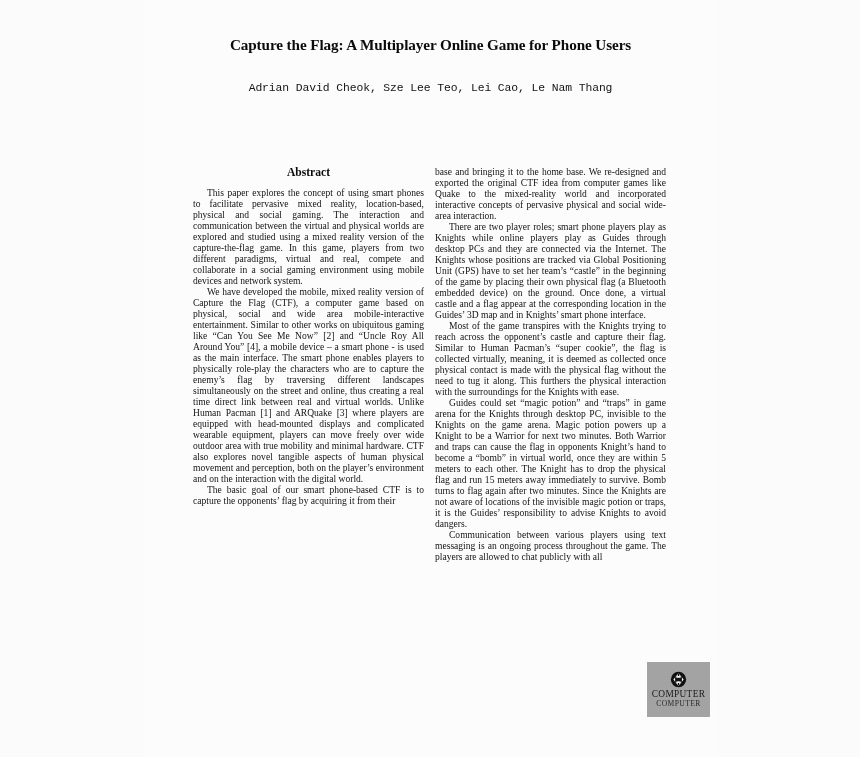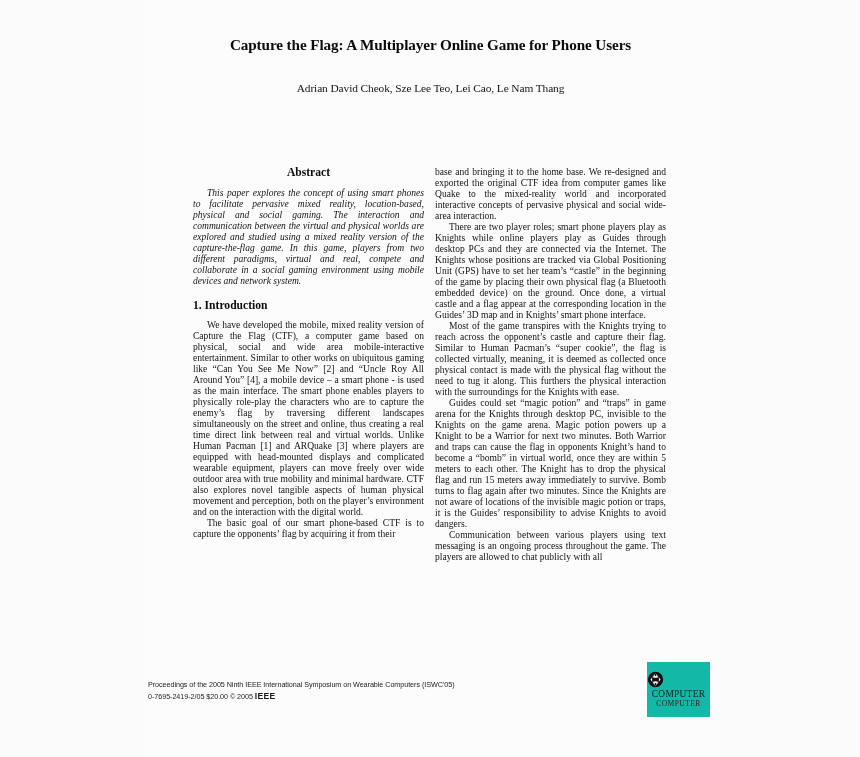--- a/index.html
+++ b/index.html
@@ -46,20 +46,21 @@
   }
   .authors {
     position: absolute;
     left: 143px;
     top: 82px;
     width: 575px;
     text-align: center;
     font-size: 11.4px;
     color: #141414;
     letter-spacing: -0.1px;
+    font-family: Liberation Mono, monospace;
   }
 
   
   .columns {
     position: absolute;
     left: 143px;
     top: 166px;
     width: 575px;
     height: 460px;
   }
@@ -89,21 +90,20 @@
     margin: 0;
     font-size: 9.55px;
     line-height: 11px;
     text-align: justify;
     text-indent: 14px;
     color: #131313;
     hyphens: auto;
     -webkit-hyphens: auto;
   }
   p.body.abs {
-    font-style: italic;
   }
   p.body.cont {
     text-indent: 0;
   }
   p.body + p.body {
     margin-top: 0px;
   }
 
   
   .footer {
@@ -123,23 +123,24 @@
     letter-spacing: 0.3px;
   }
 
   
   .logo-box {
     position: absolute;
     left: 647px;
     top: 662px;
     width: 63px;
     height: 55px;
-    background: #14b8a6;
+    background: #a3a3a3;
     display: flex;
     flex-direction: column;
+    align-items: center;
     justify-content: center;
   }
   .logo-emblem {
     width: 17px;
     height: 17px;
     margin-bottom: 1px;
   }
   .logo-word {
     font-family: "Liberation Serif", "DejaVu Serif", serif;
     font-size: 9.4px;
@@ -163,40 +164,35 @@
   <div class="title">Capture the Flag: A Multiplayer Online Game for Phone Users</div>
 
   <div class="authors">Adrian David Cheok, Sze Lee Teo, Lei Cao, Le Nam Thang</div>
 
   <div class="columns">
 
     <div class="col col-left">
       <div class="sec-center">Abstract</div>
       <p class="body abs">This paper explores the concept of using smart phones to facilitate pervasive mixed reality, location-based, physical and social gaming. The interaction and communication between the virtual and physical worlds are explored and studied using a mixed reality version of the capture-the-flag game. In this game, players from two different paradigms, virtual and real, compete and collaborate in a social gaming environment using mobile devices and network system.</p>
 
-      <div class="sec-head">1. Introduction</div>
       <p class="body">We have developed the mobile, mixed reality version of Capture the Flag (CTF), a computer game based on physical, social and wide area mobile-interactive entertainment. Similar to other works on ubiquitous gaming like “Can You See Me Now” [2] and “Uncle Roy All Around You” [4], a mobile device – a smart phone - is used as the main interface. The smart phone enables players to physically role-play the characters who are to capture the enemy’s flag by traversing different landscapes simultaneously on the street and online, thus creating a real time direct link between real and virtual worlds. Unlike Human Pacman [1] and ARQuake [3] where players are equipped with head-mounted displays and complicated wearable equipment, players can move freely over wide outdoor area with true mobility and minimal hardware. CTF also explores novel tangible aspects of human physical movement and perception, both on the player’s environment and on the interaction with the digital world.</p>
 
       <p class="body">The basic goal of our smart phone-based CTF is to capture the opponents’ flag by acquiring it from their</p>
     </div>
 
     <div class="col col-right">
       <p class="body cont">base and bringing it to the home base. We re-designed and exported the original CTF idea from computer games like Quake to the mixed-reality world and incorporated interactive concepts of pervasive physical and social wide-area interaction.</p>
       <p class="body">There are two player roles; smart phone players play as Knights while online players play as Guides through desktop PCs and they are connected via the Internet. The Knights whose positions are tracked via Global Positioning Unit (GPS) have to set her team’s “castle” in the beginning of the game by placing their own physical flag (a Bluetooth embedded device) on the ground. Once done, a virtual castle and a flag appear at the corresponding location in the Guides’ 3D map and in Knights’ smart phone interface.</p>
       <p class="body">Most of the game transpires with the Knights trying to reach across the opponent’s castle and capture their flag. Similar to Human Pacman’s “super cookie”, the flag is collected virtually, meaning, it is deemed as collected once physical contact is made with the physical flag without the need to tug it along. This furthers the physical interaction with the surroundings for the Knights with ease.</p>
       <p class="body">Guides could set “magic potion” and “traps” in game arena for the Knights through desktop PC, invisible to the Knights on the game arena. Magic potion powers up a Knight to be a Warrior for next two minutes. Both Warrior and traps can cause the flag in opponents Knight’s hand to become a “bomb” in virtual world, once they are within 5 meters to each other. The Knight has to drop the physical flag and run 15 meters away immediately to survive. Bomb turns to flag again after two minutes. Since the Knights are not aware of locations of the invisible magic potion or traps, it is the Guides’ responsibility to advise Knights to avoid dangers.</p>
       <p class="body">Communication between various players using text messaging is an ongoing process throughout the game. The players are allowed to chat publicly with all</p>
     </div>
 
   </div>
 
-  <div class="footer">
-    <div>Proceedings of the 2005 Ninth IEEE International Symposium on Wearable Computers (ISWC’05)</div>
-    <div><span>0-7695-2419-2/05 $20.00 © 2005 </span><span class="ieee-bold">IEEE</span></div>
-  </div>
 
   <div class="logo-box">
     <svg class="logo-emblem" viewBox="0 0 40 40">
       <circle cx="20" cy="20" r="18" fill="#111111"></circle>
       <path d="M20 5 L32 20 L20 35 L8 20 Z" fill="#ffffff"></path>
       <rect x="12" y="13" width="16" height="14" fill="#111111"></rect>
       <rect x="18.3" y="6" width="3.4" height="28" fill="#111111"></rect>
       <path d="M13 14 q7 -4 14 0 q-7 4 -14 0 Z" fill="#ffffff"></path>
       <path d="M13 26 q7 -4 14 0 q-7 4 -14 0 Z" fill="#ffffff"></path>
     </svg>

